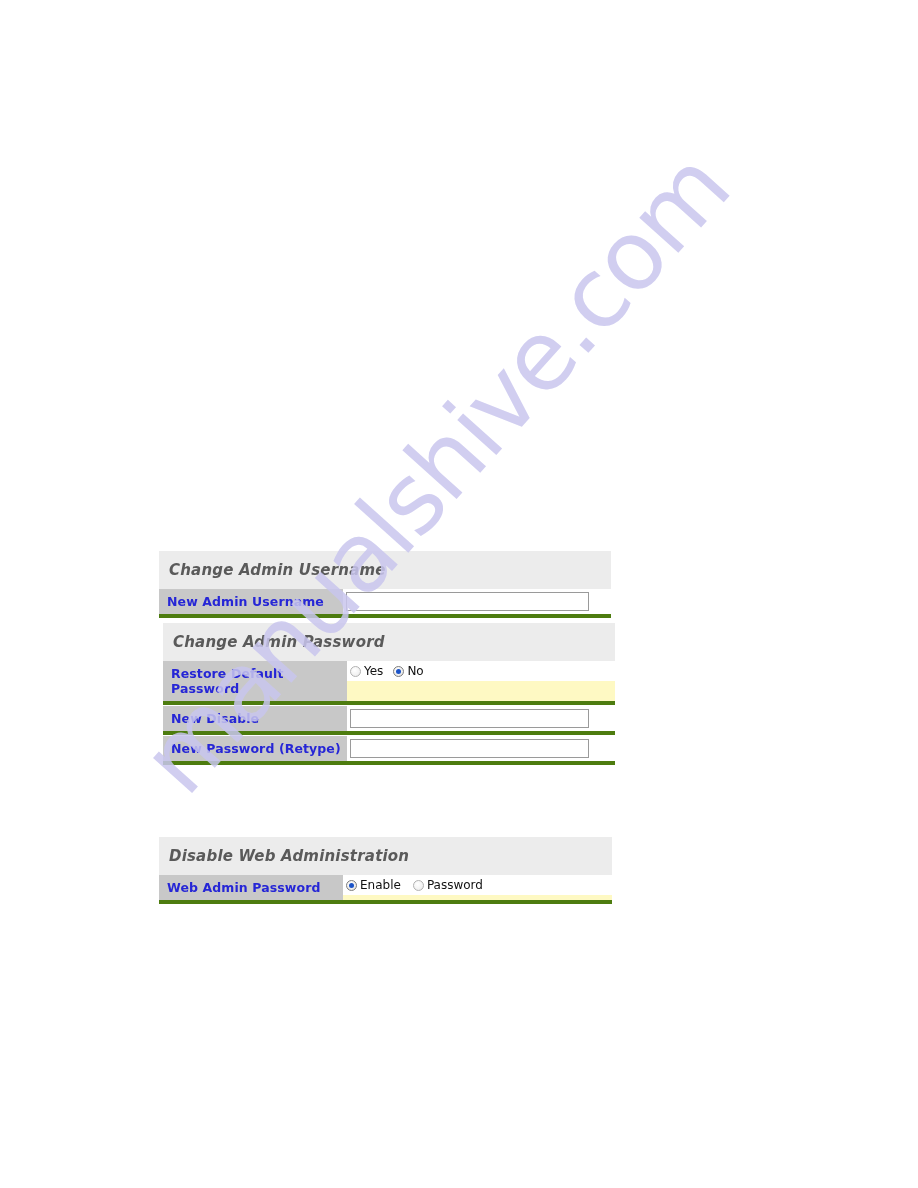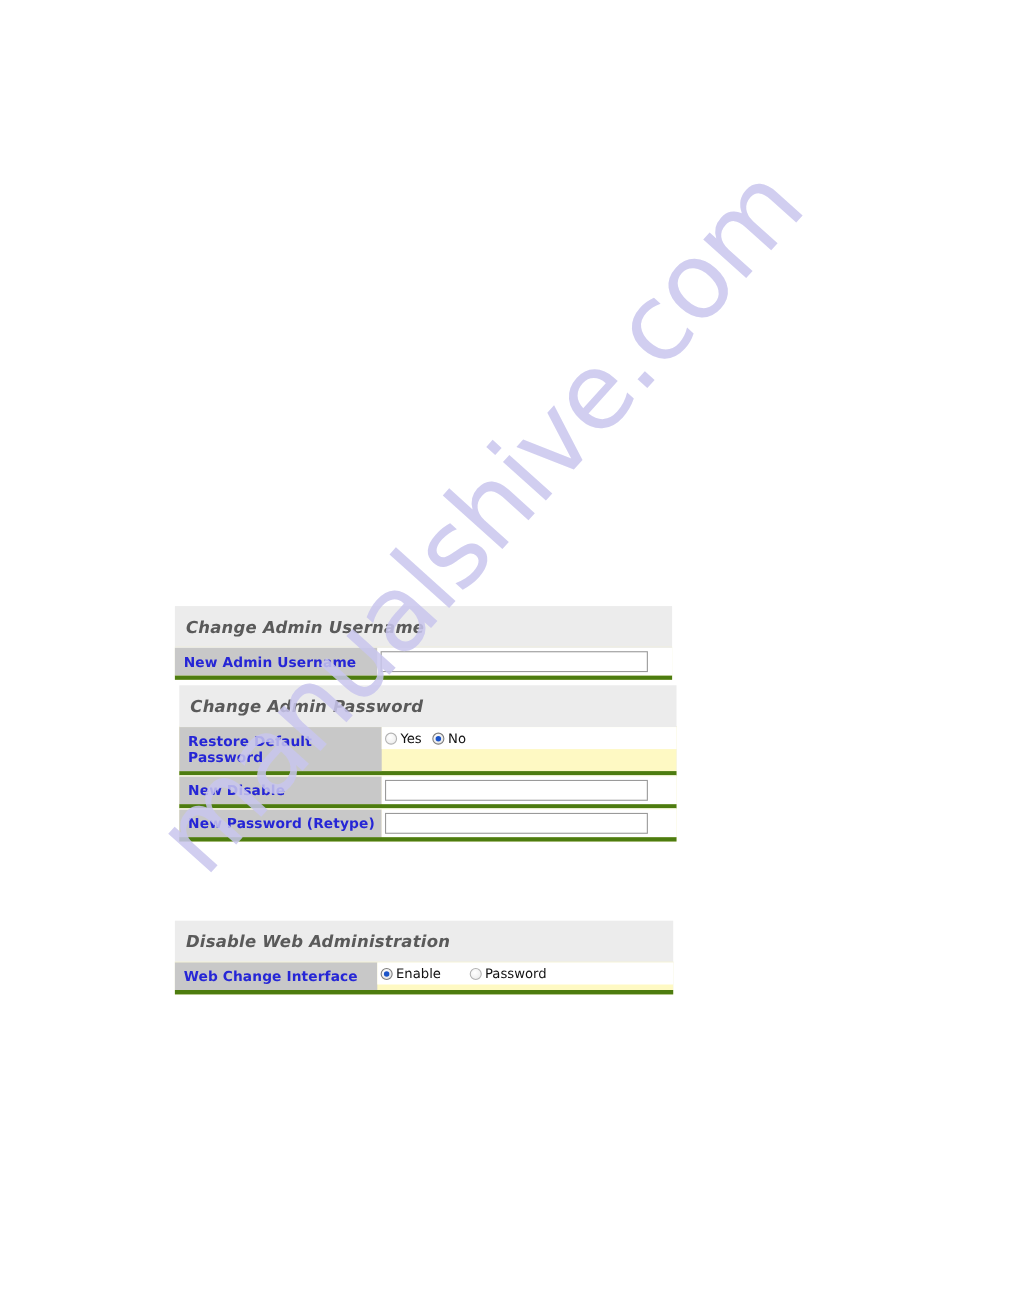--- a/index.html
+++ b/index.html
@@ -140,21 +140,21 @@
     left: 2px;
     top: 2px;
     width: 5px;
     height: 5px;
     border-radius: 50%;
     background: #1a53c8;
   }
   .rlabel { font-size: 12px; color: #111111; }
 
   
-  .gap-en { margin-right: 26px; }
+  .gap-en { margin-right: 12px; }
   .gap-yn { margin-right: 10px; }
 
   
   #panel-username { left: 159px; top: 551px; width: 452px; }
   #panel-password { left: 163px; top: 623px; width: 452px; }
   #panel-webadmin { left: 159px; top: 837px; width: 453px; }
 </style>
 </head>
 <body>
 
@@ -214,21 +214,21 @@
 
   </div>
 </div>
 
 <div class="panel" id="panel-webadmin">
 
   <div class="panel-title">Disable Web Administration</div>
 
   <div class="rows">
     <div class="row">
-      <div class="lbl">Web Change Interface</div>
+      <div class="lbl">Web Admin Password</div>
       <div class="fld">
         <div class="radio-group">
           <label class="radio-opt gap-en">
             <span class="rdo on"></span>
             <span class="rlabel">Enable</span>
           </label>
           <label class="radio-opt">
             <span class="rdo"></span>
             <span class="rlabel">Password</span>
           </label>

